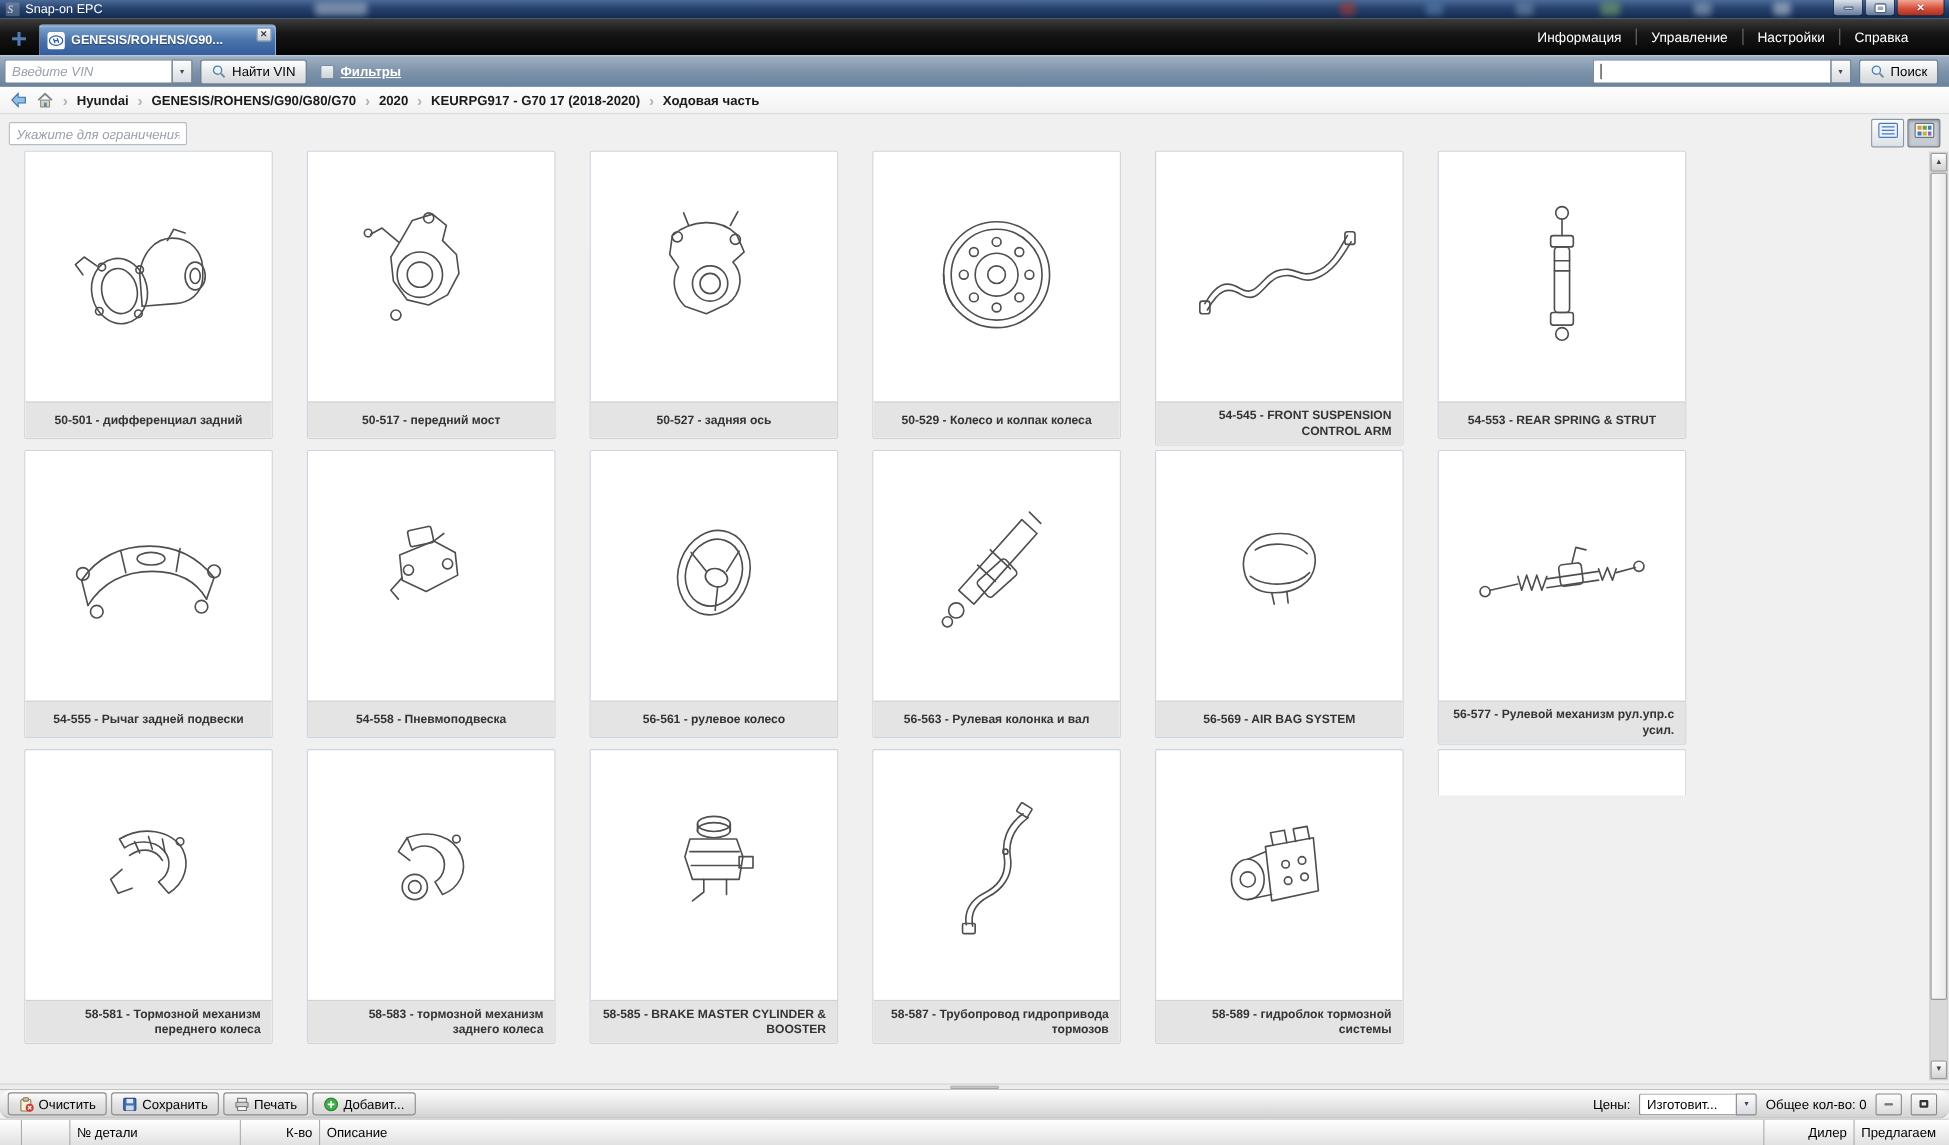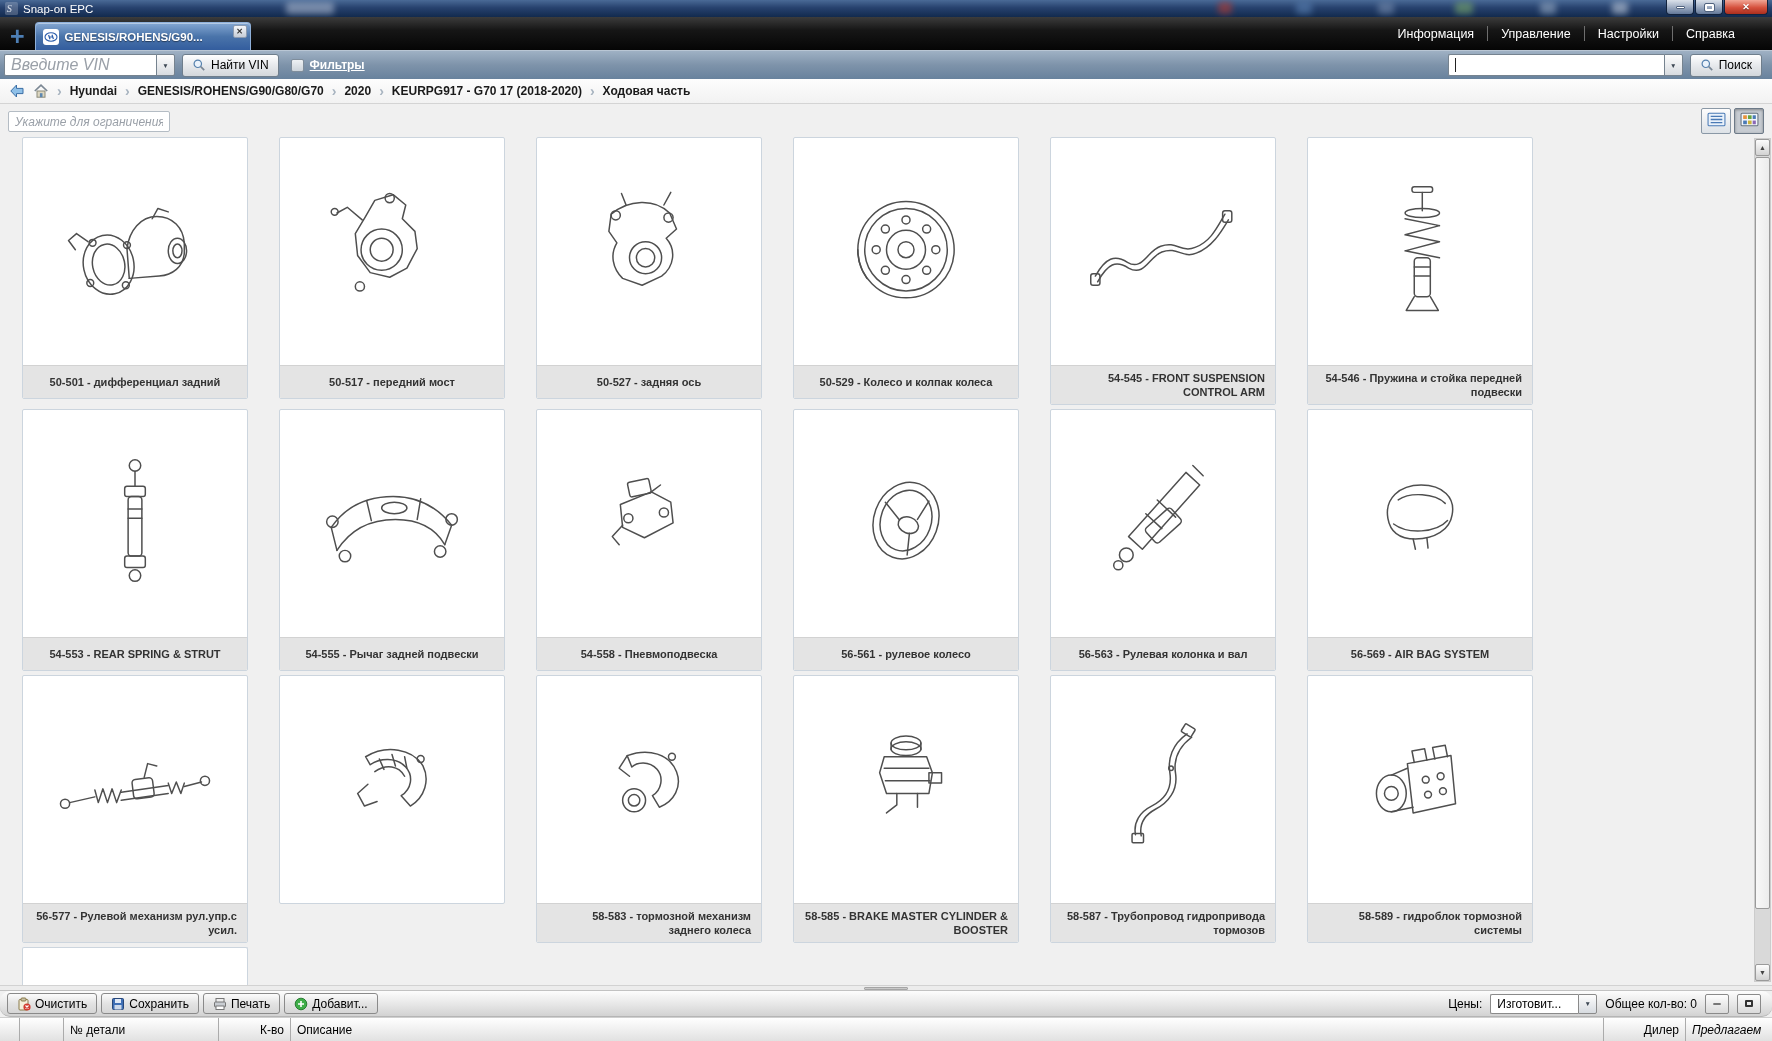--- a/index.html
+++ b/index.html
@@ -32,21 +32,21 @@
     background:linear-gradient(#f4f6f9,#c6cdd7); color:#333; font-size:8px; font-weight:bold; line-height:11px; text-align:center; cursor:pointer; }
   .menu { margin-left:auto; display:flex; align-items:center; height:100%; padding-right:18px; }
   .mitem { color:#fff; font-size:12.5px; padding:0 13px; cursor:pointer; white-space:nowrap; }
   .msep { width:1px; height:15px; background:#6e6e6e; }
 
   
   .vinbar { position:absolute; top:50px; left:0; right:0; height:29px;
     background:linear-gradient(#9fb1c4, #7e93aa 50%, #68829d); border-top:1px solid #b9c6d4;
     display:flex; align-items:center; padding:0 4px; }
   .combo { display:flex; align-items:stretch; position:relative; }
-  .combo input { height:22px; border:1px solid #76838f; border-right:none; border-radius:2px 0 0 2px; padding:0 6px; font-size:16px; outline:none; font-family:inherit; }
+  .combo input { height:22px; border:1px solid #76838f; border-right:none; border-radius:2px 0 0 2px; padding:0 6px; font-size:12px; outline:none; font-family:inherit; }
   input::placeholder { color:#9aa0a8; font-style:italic; }
   .combobtn { width:19px; height:22px; border:1px solid #76838f; border-radius:0 2px 2px 0;
     background:linear-gradient(#fdfdfd,#d7dbe0); display:flex; align-items:center; justify-content:center; font-size:6.5px; color:#3d4854; cursor:pointer; }
   .vin-in { width:152px; }
   .btn { display:inline-flex; align-items:center; gap:5px; height:23px; padding:0 9px;
     background:linear-gradient(#ffffff,#e9ebee 45%,#d3d7db); border:1px solid #6f7e8c; border-radius:3px;
     font-size:12px; color:#000; cursor:pointer; font-family:inherit; white-space:nowrap; }
   .findvin { margin-left:7px; }
   .checkbox { width:13px; height:13px; border:1px solid #7f8d9b; border-radius:2px; background:linear-gradient(#eef1f4,#ccd3da); margin-left:12px; cursor:pointer; flex:0 0 auto; }
   .filters { color:#fff; font-weight:bold; font-size:12px; text-decoration:underline; margin-left:6px; cursor:pointer; }
@@ -108,21 +108,21 @@
   .pbtn { width:24px; height:20px; border:1px solid #8a8a8a; border-radius:2px; background:linear-gradient(#fdfdfd,#dadada);
     display:flex; align-items:center; justify-content:center; cursor:pointer; }
   .pbtn .g-min { border-color:#777; background:#333; height:2px; width:8px; }
   .pbtn .g-max { border-color:#333; outline:none; width:8px; height:7px; }
 
   
   .theader { position:absolute; top:1017px; left:0; right:0; height:24px;
     background:linear-gradient(#ffffff,#e1e1e1); border-top:1px solid #cfcfcf; display:flex; font-size:12px; color:#000; }
   .th { border-right:1px solid #ababab; padding:4px 6px; display:flex; align-items:center; white-space:nowrap; overflow:hidden; }
   .c0 { width:20px; } .c1 { width:44px; } .c2 { width:155px; } .c3 { width:72px; justify-content:flex-end; }
-  .c4 { flex:1; } .c5 { width:82px; justify-content:flex-end; } .c6 { width:86px; border-right:none;font-style:italic; }
+  .c4 { flex:1; } .c5 { width:82px; justify-content:flex-end; } .c6 { width:86px; border-right:none; }
 </style>
 </head>
 <body>
 
 <div class="titlebar">
   <span class="appicon">
     <svg viewBox="0 0 14 14">
         <rect width="14" height="14" rx="2" fill="#d7dde6" opacity=".25"></rect>
         <text x="2" y="11" font-size="11" font-style="italic" fill="#d9e0ea" font-family="serif">S</text>
       </svg>
@@ -334,34 +334,20 @@
             <path d="M18 91 C27 75 34 72 45 79 C59 87 63 69 74 65 C88 60 92 71 104 66 C118 61 126 47 132 37"></path>
             <rect x="12" y="84" width="8" height="10" rx="2"></rect>
             <rect x="127" y="29" width="8" height="10" rx="2"></rect>
           </svg>
         </div>
         <div class="tile-label">54-545 - FRONT SUSPENSION CONTROL ARM</div>
       </div>
       <div class="tile">
         <div class="tile-img">
           <svg viewBox="0 0 150 130" fill="none" stroke="#4f4f4f" stroke-width="1.3" stroke-linecap="round" stroke-linejoin="round">
-            <rect x="68" y="8" width="18" height="5" rx="2"></rect>
-            <path d="M77 13 v16"></path>
-            <ellipse cx="77" cy="31" rx="15" ry="4"></ellipse>
-            <path d="M62 36 l30 6 M92 42 l-30 8 M62 50 l30 6 M92 56 l-30 8 M62 64 l30 6"></path>
-            <rect x="70" y="70" width="14" height="34" rx="3"></rect>
-            <path d="M70 78 h14 M70 86 h14"></path>
-            <path d="M70 104 l-7 12 M84 104 l7 12 M63 116 h28"></path>
-          </svg>
-        </div>
-        <div class="tile-label">54-546 - Пружина и стойка передней подвески</div>
-      </div>
-      <div class="tile">
-        <div class="tile-img">
-          <svg viewBox="0 0 150 130" fill="none" stroke="#4f4f4f" stroke-width="1.3" stroke-linecap="round" stroke-linejoin="round">
             <circle cx="75" cy="14" r="5"></circle>
             <path d="M75 19 v13"></path>
             <rect x="66" y="32" width="18" height="9" rx="2"></rect>
             <rect x="69" y="41" width="12" height="52" rx="3"></rect>
             <path d="M69 52 h12 M69 60 h12"></path>
             <rect x="66" y="93" width="18" height="10" rx="2"></rect>
             <circle cx="75" cy="110" r="5"></circle>
           </svg>
         </div>
         <div class="tile-label">54-553 - REAR SPRING &amp; STRUT</div>
@@ -449,20 +435,21 @@
       <div class="tile">
         <div class="tile-img">
           <svg viewBox="0 0 150 130" fill="none" stroke="#4f4f4f" stroke-width="1.3" stroke-linecap="round" stroke-linejoin="round">
             <path d="M52 36 C70 25 93 29 102 44 C108 56 104 71 91 79 L83 70 C92 64 94 53 87 45 C79 36 64 37 56 43 Z"></path>
             <path d="M60 49 C70 42 81 44 86 53"></path>
             <path d="M64 38 l4 9 M75 34 l3 10 M86 36 l2 10"></path>
             <circle cx="100" cy="38" r="3"></circle>
             <path d="M54 60 l-9 8 6 11 11 -4"></path>
           </svg>
         </div>
+        <div class="tile-label">58-581 - Тормозной механизм переднего колеса</div>
       </div>
       <div class="tile">
         <div class="tile-img">
           <svg viewBox="0 0 150 130" fill="none" stroke="#4f4f4f" stroke-width="1.3" stroke-linecap="round" stroke-linejoin="round">
             <path d="M56 35 C75 28 93 34 99 49 C104 62 97 75 84 80 L78 70 C86 65 88 54 82 47 C75 39 64 41 60 45 Z"></path>
             <circle cx="62" cy="74" r="10"></circle>
             <circle cx="62" cy="74" r="5"></circle>
             <path d="M56 35 l-7 11 9 7"></path>
             <circle cx="95" cy="36" r="3"></circle>
           </svg>

